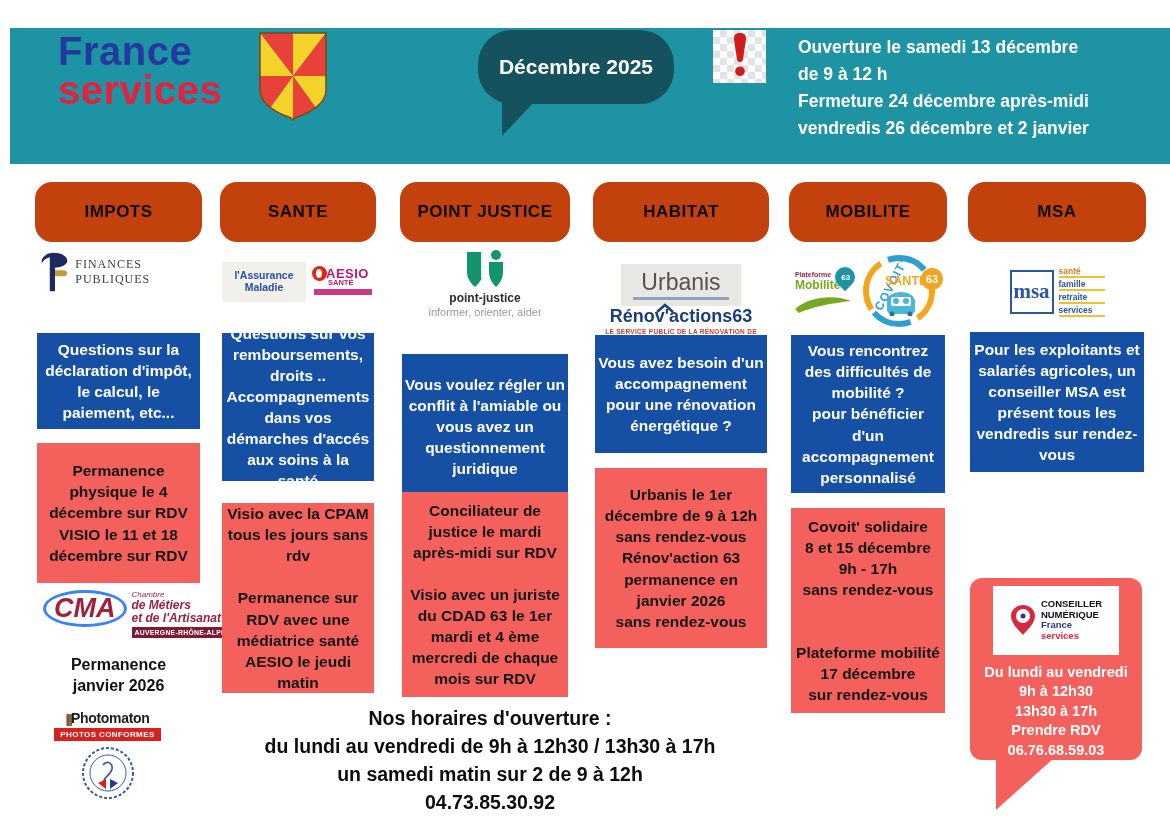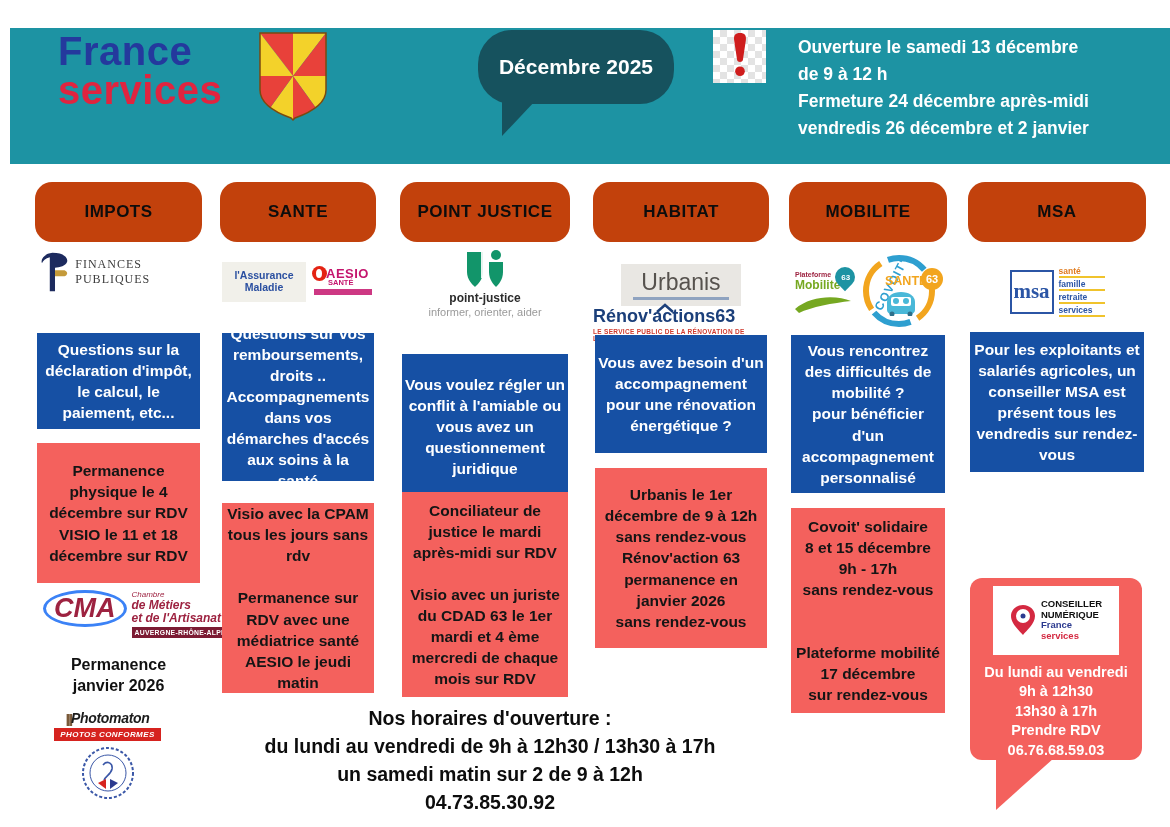--- a/index.html
+++ b/index.html
@@ -78,21 +78,21 @@
   .aesio-sub  { position:absolute; left:16px; top:16px; color:#c4156d; font-size:7.5px; font-weight:bold; }
   .aesio-bar  { position:absolute; left:2px; top:27px; width:58px; height:6px; background:#c4156d; opacity:0.85; }
   .aesio-dot  { position:absolute; left:0;  top:4px; width:15px; height:15px; border-radius:50%; background:#e42313; }
   .aesio-dot::after { content:""; position:absolute; left:4px; top:3px; width:6px; height:9px; border-radius:50%; background:#fff; }
   .pj-logo { flex-direction:column; gap:1px; }
   .pj-name { font-size:12px; font-weight:bold; color:#2b2b2b; }
   .pj-sub  { font-size:11px; color:#9a9a9a; }
   .urbanis-logo { background:#e9e7e3; width:120px; height:42px; display:flex; flex-direction:column; align-items:center; justify-content:center; }
   .urbanis-name { color:#56524e; font-size:23px; line-height:1; }
   .urbanis-bar  { width:96px; height:3px; background:#8fa3c0; margin-top:3px; }
-  .renov-logo { position:relative; width:100%; }
+  .renov-logo { position:relative; text-align:center; width:100%; }
   .renov-name { color:#1b3f7a; font-size:18px; font-weight:bold; }
   .renov-roof { position:absolute; left:62px; top:-7px; }
   .renov-sub  { color:#d03a2e; font-size:6.5px; font-weight:bold; letter-spacing:0.3px; margin-top:1px; }
   .pm-logo { width:64px; height:56px; position:relative; }
   .pm-l1 { position:absolute; left:2px; top:8px; color:#9d2240; font-size:7px; font-weight:bold; }
   .pm-l2 { position:absolute; left:2px; top:15px; color:#76a821; font-size:12px; font-weight:bold; }
   .pm-pin { position:absolute; right:2px; top:4px; width:20px; height:20px; background:#1d93a3; border-radius:50% 50% 50% 0; transform:rotate(-45deg); display:flex; align-items:center; justify-content:center; }
   .pm-pin span { transform:rotate(45deg); color:#fff; font-size:8px; font-weight:bold; }
   .pm-swoosh { position:absolute; left:0; top:30px; }
   .covoit-logo { width:84px; height:78px; position:relative; }
@@ -106,21 +106,21 @@
   .msa-words { display:flex; flex-direction:column; gap:1px; }
   .msa-word { font-size:8.5px; font-weight:bold; color:#2b55a5; border-bottom:2px solid #f0c32c; width:46px; }
   .msa-word:first-child { color:#e07c1f; }
   .cma-logo { position:absolute; left:8px; top:590px; width:160px; display:flex; gap:5px; align-items:flex-start; }
   .cma-mark { font-size:27px; font-weight:bold; font-style:italic; color:#9d2240; border:3px solid #3b82f6; border-radius:50%; padding:2px 8px; line-height:1; }
   .cma-right { display:flex; flex-direction:column; }
   .cma-n1 { font-size:8px;  color:#9d2240; font-style:italic; }
   .cma-n2, .cma-n3 { font-size:12px; font-weight:bold; font-style:italic; color:#9d2240; line-height:1.05; }
   .cma-region { margin-top:3px; background:#7c1b33; color:#fff; font-size:6.8px; font-weight:bold; padding:2px 3px; letter-spacing:0.3px; width:max-content; }
   .perm-note { position:absolute; left:0; top:655px; width:100%; text-align:center; font-size:16px; font-weight:bold; color:#111; line-height:1.3; white-space:pre-line; }
-  .photomaton { position:absolute; left:10px; top:710px; width:125px; display:flex; flex-direction:column; align-items:center;font-style:italic; }
+  .photomaton { position:absolute; left:10px; top:710px; width:125px; display:flex; flex-direction:column; align-items:center; }
   .photomaton-name { font-size:14px; font-weight:bold; color:#1c1c1c; letter-spacing:-0.3px; }
   .photomaton-name .bars { color:#7a5a3a; letter-spacing:-2px; font-size:12px; }
   .photos-badge { margin-top:2px; background:#d6231f; color:#fff; font-size:8px; font-weight:bold; padding:2px 6px; letter-spacing:0.4px; }
   .seal { margin-top:4px; }
 
   
   .msa-bubble {
     position:absolute; left:2px; top:578px; width:calc(100% - 6px); height:182px;
     background:#f4615d; border-radius:12px;
     display:flex; flex-direction:column; align-items:center;

